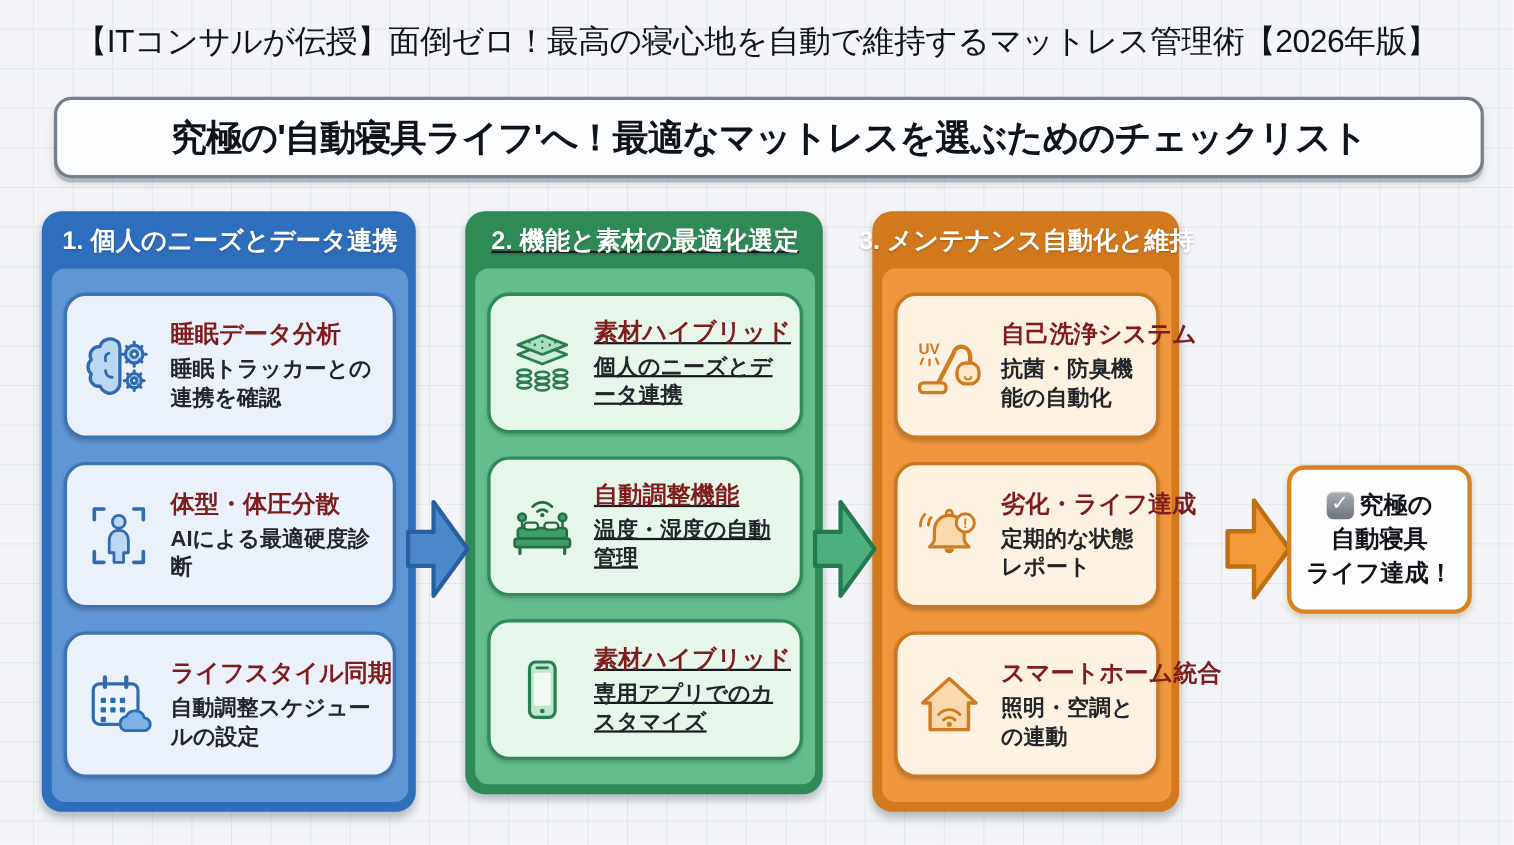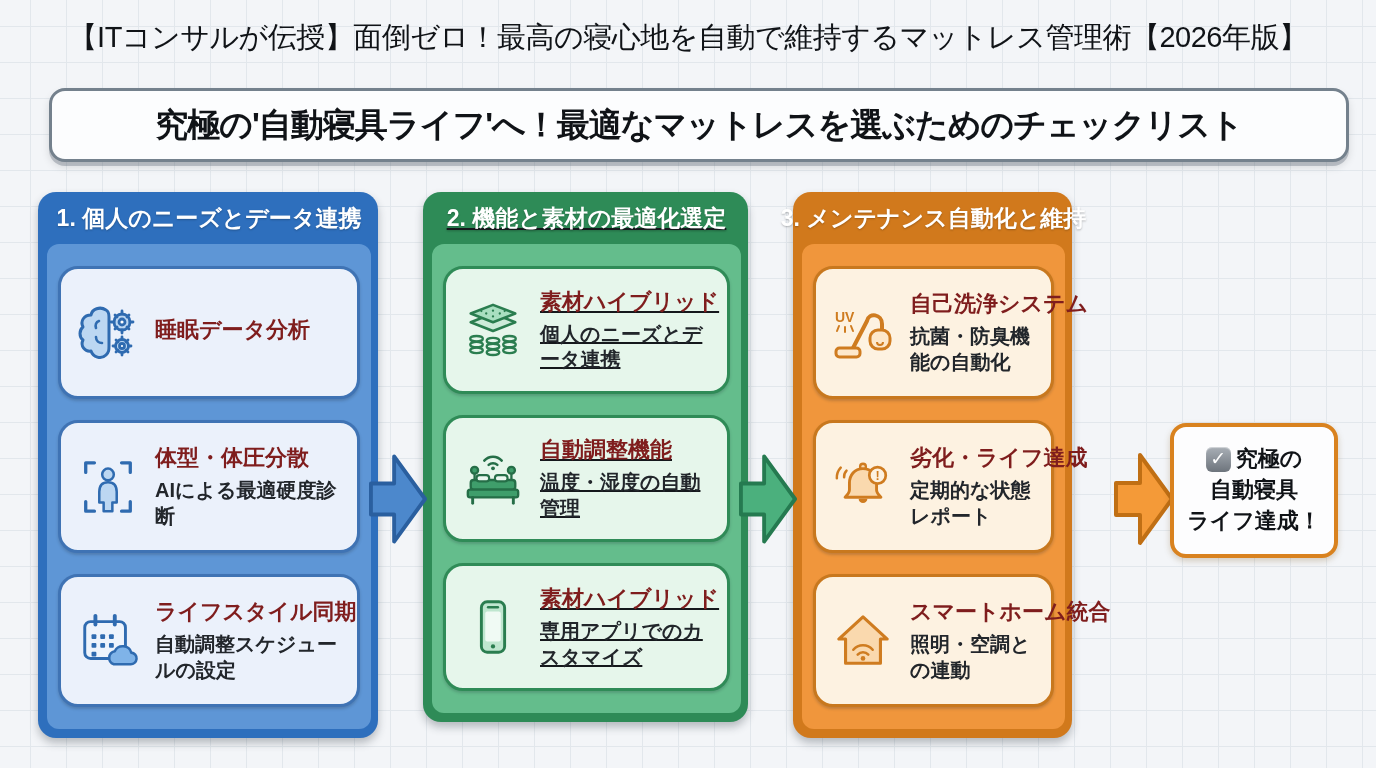--- a/index.html
+++ b/index.html
@@ -133,20 +133,21 @@
                   <line x1="50" y1="49" x2="52" y2="51"></line>
                   <line x1="40" y1="51" x2="42" y2="49"></line>
                   <line x1="50" y1="41" x2="52" y2="39"></line>
                 </g>
               <circle cx="46" cy="45" r="2.5" fill="#ffffff"></circle>
             </g>
           </svg>
         </span>
         <div class="card-text">
           <div class="card-title">睡眠データ分析</div>
+          <div class="card-desc">睡眠トラッカーとの連携を確認</div>
         </div>
       </div>
 
       <div class="card">
         <span class="card-icon">
           <svg width="62" height="62" viewBox="0 0 64 64">
             <g stroke="#2f6bb0" stroke-width="3.4" fill="none" stroke-linecap="round" stroke-linejoin="round">
               <path d="M18,7 H9 V17"></path>
                 <path d="M46,7 H55 V17"></path>
                 <path d="M9,47 V57 H18"></path>

